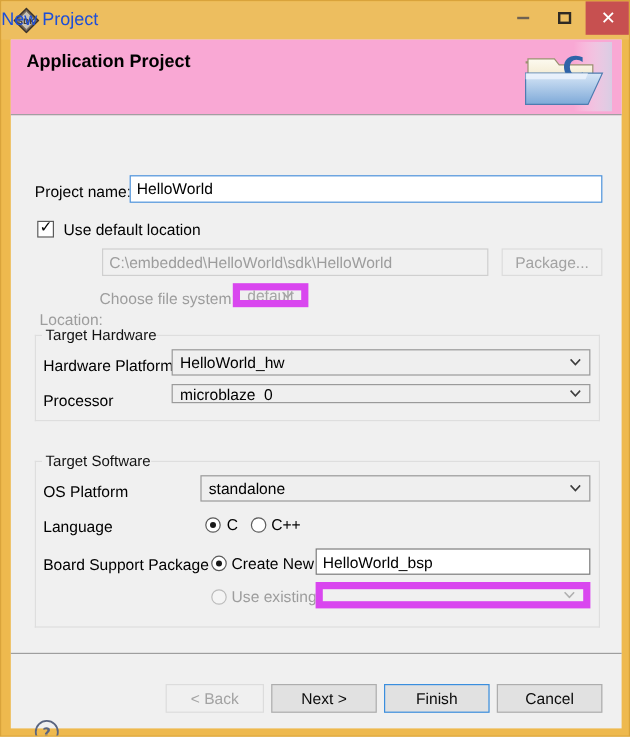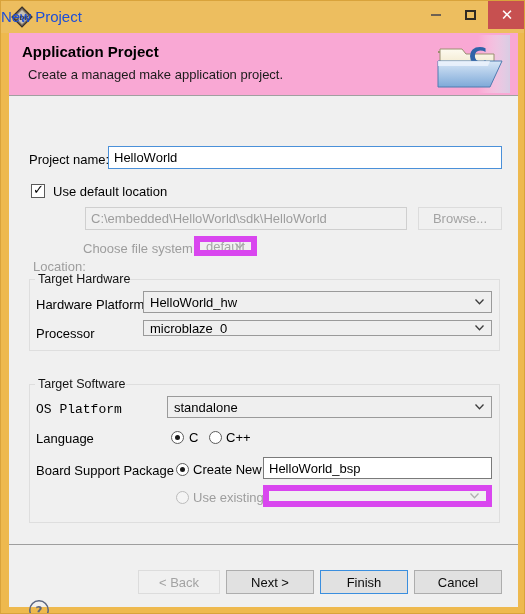--- a/index.html
+++ b/index.html
@@ -285,21 +285,20 @@
     </div>
     <div class="winbtn" id="btn-close">
       <div class="close-glyph">✕</div>
     </div>
   </div>
 
   <div id="client">
 
     <div id="header">
       <div id="header-title">Application Project</div>
-      <div id="header-subtitle">Create a managed make application project.</div>
       <div id="header-icon">
         <svg width="78" height="58" viewBox="0 0 78 58">
           <defs>
             <linearGradient id="gBack" x1="0" y1="0" x2="0" y2="1">
               <stop offset="0" stop-color="#fdfaf0"></stop>
               <stop offset="1" stop-color="#e9dcb4"></stop>
             </linearGradient>
             <linearGradient id="gFront" x1="0" y1="0" x2="0" y2="1">
               <stop offset="0" stop-color="#d8e7f7"></stop>
               <stop offset="1" stop-color="#7ea9d8"></stop>
@@ -322,21 +321,21 @@
     <div class="row-label" style="left:20px; top:119px;">Project name:</div>
     <div class="textbox focused" style="left:99px; top:113px; width:394px; height:23px;">HelloWorld</div>
 
     <div id="chk-default">
       <span class="tick">✓</span>
     </div>
     <div class="row-label" style="left:44px; top:151px;">Use default location</div>
 
     <div class="row-label dim" style="left:24px; top:196px;margin-top:30px;">Location:</div>
     <div class="textbox disabled" style="left:76px; top:174px; width:322px; height:23px;">C:\embedded\HelloWorld\sdk\HelloWorld</div>
-    <div class="button disabled" style="left:409px; top:174px; width:84px; height:23px;">Browse...</div>
+    <div class="button disabled" style="left:409px; top:174px; width:84px; height:23px;">Package...</div>
 
     <div class="row-label dim" style="left:74px; top:208px;">Choose file system:</div>
     <div class="combo disabled" style="left:185px; top:203px; width:63px; height:20px;">
       <span>default</span>
       <svg class="chev" viewBox="0 0 9 6">
         <path d="M0.5,0.5 L4.5,4.8 L8.5,0.5" fill="none" stroke="#a6a6a6" stroke-width="1.2"></path>
       </svg>
     </div>
 
     <div class="groupbox" style="left:20px; top:246px; width:471px; height:72px;"></div>
@@ -358,21 +357,21 @@
       <svg class="chev" viewBox="0 0 9 6">
         <path d="M0.5,0.5 L4.5,4.8 L8.5,0.5" fill="none" stroke="#3d3d3d" stroke-width="1.3"></path>
       </svg>
     </div>
 
     <div class="groupbox" style="left:20px; top:351px; width:471px; height:139px;"></div>
     <div class="group-top-left" style="left:20px; top:351px; width:6px;"></div>
     <div class="group-top-right" style="left:117px; top:351px; width:374px;"></div>
     <div class="group-title" style="left:29px; top:344px;">Target Software</div>
 
-    <div class="row-label" style="left:27px; top:369px;font-family:Liberation Mono, monospace;">OS Platform</div>
+    <div class="row-label" style="left:27px; top:369px;">OS Platform</div>
     <div class="combo" style="left:158px; top:363px; width:325px; height:22px;">
       <span>standalone</span>
       <svg class="chev" viewBox="0 0 9 6">
         <path d="M0.5,0.5 L4.5,4.8 L8.5,0.5" fill="none" stroke="#3d3d3d" stroke-width="1.3"></path>
       </svg>
     </div>
 
     <div class="row-label" style="left:27px; top:398px;">Language</div>
     <div class="radio" style="left:162px; top:398px;">
       <div class="dot"></div>

